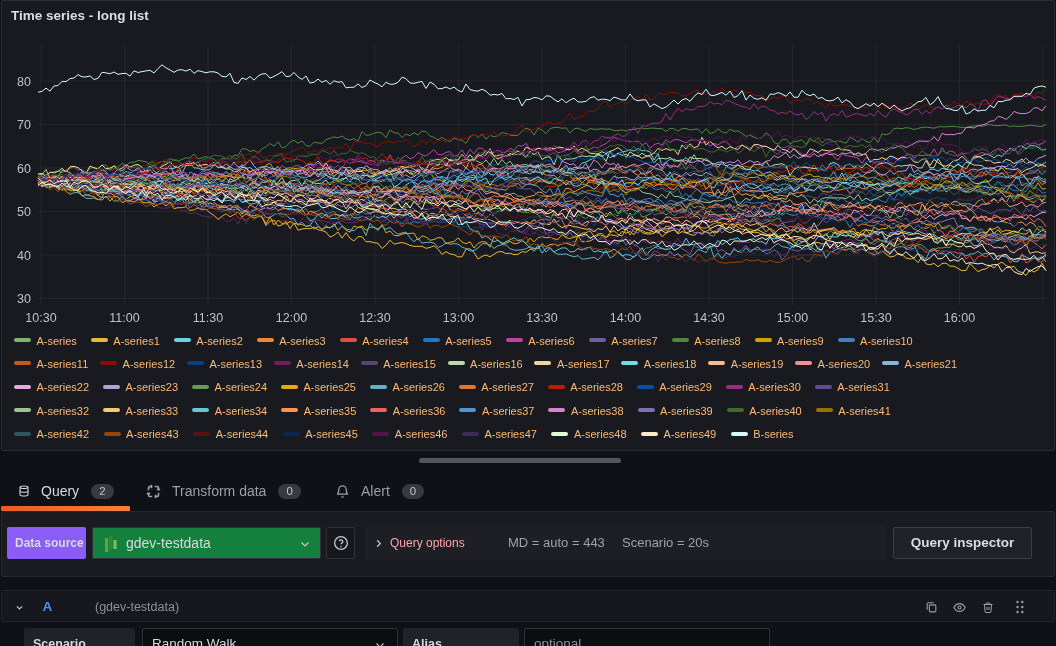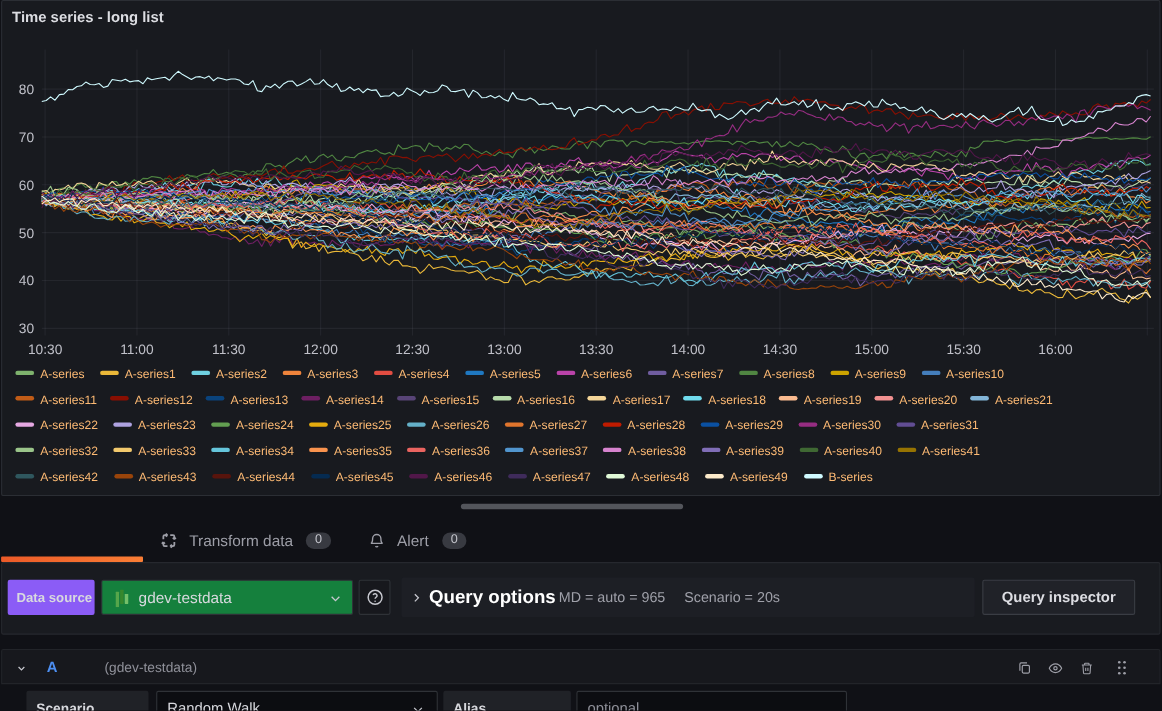--- a/index.html
+++ b/index.html
@@ -23,21 +23,21 @@
 .tab.active{color:#d8d9de}
 .tab .cnt{margin-left:12px;background:#383a41;color:#c3c4cb;font-size:11.5px;font-weight:400;border-radius:9px;padding:1px 8px 2px}
 .tab svg{margin-right:11px}
 .underline{position:absolute;left:1px;top:506px;width:129px;height:5px;border-radius:1px;background:linear-gradient(90deg,#ec5a28,#fa7e35)}
 .card1{position:absolute;left:1px;top:511px;width:1054px;height:66px;background:#191b20;border:1px solid #26282e;border-radius:2px}
 .dslabel{position:absolute;left:7px;top:527px;width:79px;height:32px;background:#8b5cf6;border-radius:2px;color:#d8d9de;font-size:12px;font-weight:700;line-height:32px;padding-left:8px;white-space:nowrap}
 .dsdrop{position:absolute;left:92px;top:527px;width:229px;height:32px;background:#15803d;border:1px solid #2f3237;border-radius:2px;color:#d8d9de;font-size:14px;line-height:30px}
 .dsdrop .txt{position:absolute;left:33px;top:0}
 .helpbtn{position:absolute;left:326px;top:527px;width:29px;height:32px;background:#17181d;border:1px solid #2f3237;border-radius:2px}
 .qoptbar{position:absolute;left:365px;top:525px;width:521px;height:36px;background:#1d1f25;border-radius:2px}
-.qopt{position:absolute;left:25px;top:0;line-height:36px;color:#ffffff;font-size:17px;font-weight:700}
+.qopt{position:absolute;left:25px;top:0;line-height:36px;color:#fca5a5;font-size:12px;font-weight:400}
 .qoptmeta{position:absolute;top:0;line-height:36px;color:#9fa0a9;font-size:13px}
 .qinsp{position:absolute;left:893px;top:527px;width:139px;height:32px;background:#202228;border:1px solid #3a3d44;border-radius:2px;color:#dcdde2;font-size:13.5px;font-weight:700;text-align:center;line-height:30px}
 .qrow{position:absolute;left:1px;top:590px;width:1054px;height:32px;background:#17181d;border:1px solid #222429;border-radius:2px 2px 0 0}
 .qa{position:absolute;left:40.5px;top:0;line-height:32px;color:#4d8ff2;font-size:13.5px;font-weight:700}
 .qds{position:absolute;left:93px;top:0;line-height:32px;color:#8f9099;font-size:12.5px;}
 .qicons{position:absolute;right:30px;top:0;height:32px;display:flex;align-items:center}
 .flabel{position:absolute;background:#202227;color:#d8d9de;font-size:12.5px;font-weight:700;line-height:32px;height:32px;top:628px;border-radius:2px;padding-left:9px;white-space:nowrap}
 .fsel{position:absolute;top:628px;height:32px;background:#0c0d11;border:1px solid #2f3237;border-radius:2px;color:#d8d9de;font-size:13.5px;line-height:30px;padding-left:9px}
 </style></head><body>
 <div class="panel">
@@ -143,20 +143,25 @@
  <div class="legend">
       <div class="lrow"><span class="li"><i style="background:#7EB26D"></i>A-series</span><span class="li"><i style="background:#EAB839"></i>A-series1</span><span class="li"><i style="background:#6ED0E0"></i>A-series2</span><span class="li"><i style="background:#EF843C"></i>A-series3</span><span class="li"><i style="background:#E24D42"></i>A-series4</span><span class="li"><i style="background:#1F78C1"></i>A-series5</span><span class="li"><i style="background:#BA43A9"></i>A-series6</span><span class="li"><i style="background:#705DA0"></i>A-series7</span><span class="li"><i style="background:#508642"></i>A-series8</span><span class="li"><i style="background:#CCA300"></i>A-series9</span><span class="li"><i style="background:#447EBC"></i>A-series10</span></div>
       <div class="lrow"><span class="li"><i style="background:#C15C17"></i>A-series11</span><span class="li"><i style="background:#890F02"></i>A-series12</span><span class="li"><i style="background:#0A437C"></i>A-series13</span><span class="li"><i style="background:#6D1F62"></i>A-series14</span><span class="li"><i style="background:#584477"></i>A-series15</span><span class="li"><i style="background:#B7DBAB"></i>A-series16</span><span class="li"><i style="background:#F4D598"></i>A-series17</span><span class="li"><i style="background:#70DBED"></i>A-series18</span><span class="li"><i style="background:#F9BA8F"></i>A-series19</span><span class="li"><i style="background:#F29191"></i>A-series20</span><span class="li"><i style="background:#82B5D8"></i>A-series21</span></div>
       <div class="lrow"><span class="li"><i style="background:#E5A8E2"></i>A-series22</span><span class="li"><i style="background:#AEA2E0"></i>A-series23</span><span class="li"><i style="background:#629E51"></i>A-series24</span><span class="li"><i style="background:#E5AC0E"></i>A-series25</span><span class="li"><i style="background:#64B0C8"></i>A-series26</span><span class="li"><i style="background:#E0752D"></i>A-series27</span><span class="li"><i style="background:#BF1B00"></i>A-series28</span><span class="li"><i style="background:#0A50A1"></i>A-series29</span><span class="li"><i style="background:#962D82"></i>A-series30</span><span class="li"><i style="background:#614D93"></i>A-series31</span></div>
       <div class="lrow"><span class="li"><i style="background:#9AC48A"></i>A-series32</span><span class="li"><i style="background:#F2C96D"></i>A-series33</span><span class="li"><i style="background:#65C5DB"></i>A-series34</span><span class="li"><i style="background:#F9934E"></i>A-series35</span><span class="li"><i style="background:#EA6460"></i>A-series36</span><span class="li"><i style="background:#5195CE"></i>A-series37</span><span class="li"><i style="background:#D683CE"></i>A-series38</span><span class="li"><i style="background:#806EB7"></i>A-series39</span><span class="li"><i style="background:#3F6833"></i>A-series40</span><span class="li"><i style="background:#967302"></i>A-series41</span></div>
       <div class="lrow"><span class="li"><i style="background:#2F575E"></i>A-series42</span><span class="li"><i style="background:#99440A"></i>A-series43</span><span class="li"><i style="background:#58140C"></i>A-series44</span><span class="li"><i style="background:#052B51"></i>A-series45</span><span class="li"><i style="background:#511749"></i>A-series46</span><span class="li"><i style="background:#3F2B5B"></i>A-series47</span><span class="li"><i style="background:#E0F9D7"></i>A-series48</span><span class="li"><i style="background:#FCEACA"></i>A-series49</span><span class="li"><i style="background:#CFFAFF"></i>B-series</span></div>
     </div>
 </div>
 <div class="thumb"></div>
 <div class="tabs">
+ <div class="tab active" style="left:18px"><svg width="12" height="14" viewBox="0 0 24 24" fill="none" stroke="#d8d9de" stroke-width="2.1">
+        <ellipse cx="12" cy="4.6" rx="8" ry="2.5"></ellipse>
+        <path d="M4 4.6v14.8c0 1.38 3.58 2.5 8 2.5s8-1.12 8-2.5V4.6"></path>
+        <path d="M4 11.97c0 1.38 3.58 2.5 8 2.5s8-1.12 8-2.5"></path>
+      </svg>Query<span class="cnt">2</span></div>
  <div class="tab" style="left:146px"><svg width="15" height="15" viewBox="0 0 24 24" fill="none" stroke="#9d9ea7" stroke-width="2.6">
         <path d="M4 10V6a2 2 0 0 1 2-2h4M10 4L7.5 1.8M10 4L7.5 6.2"></path>
         <path d="M14 4h4a2 2 0 0 1 2 2v4M20 10l2.2-2.5M20 10l-2.2-2.5"></path>
         <path d="M20 14v4a2 2 0 0 1-2 2h-4M14 20l2.5 2.2M14 20l2.5-2.2"></path>
         <path d="M10 20H6a2 2 0 0 1-2-2v-4M4 14l-2.2 2.5M4 14l2.2 2.5"></path>
       </svg>Transform data<span class="cnt">0</span></div>
  <div class="tab" style="left:335px"><svg width="15" height="15" viewBox="0 0 24 24" fill="none" stroke="#9d9ea7" stroke-width="2">
         <path d="M18 9A6 6 0 0 0 6 9c0 6-2.5 7-2.5 7h17S18 15 18 9"></path>
         <path d="M10.2 20a2 2 0 0 0 3.6 0"></path>
       </svg>Alert<span class="cnt">0</span></div>
@@ -180,21 +185,21 @@
       <circle cx="12" cy="12" r="9.5"></circle>
       <path d="M9.3 9a2.8 2.8 0 0 1 5.4 1c0 1.8-2.7 2.2-2.7 4"></path>
       <circle cx="12" cy="17.3" r="1.1" fill="#c6c7ce" stroke="none"></circle>
     </svg>
   </div>
 <div class="qoptbar">
  <svg style="position:absolute;left:8px;top:13px" width="11" height="11" viewBox="0 0 24 24" fill="none" stroke="#c6c7ce" stroke-width="2.6">
       <path d="M9 5l7 7-7 7"></path>
     </svg>
  <span class="qopt">Query options</span>
- <span class="qoptmeta" style="left:143px">MD = auto = 965</span>
+ <span class="qoptmeta" style="left:143px">MD = auto = 443</span>
  <span class="qoptmeta" style="left:257px">Scenario = 20s</span>
 </div>
 <div class="qinsp">Query inspector</div>
 <div class="qrow">
  <svg style="position:absolute;left:13px;top:12px" width="9" height="9" viewBox="0 0 24 24" fill="none" stroke="#c6c7ce" stroke-width="3">
       <path d="M5 9l7 7 7-7"></path>
     </svg>
  <span class="qa">A</span>
     <span class="qds">(gdev-testdata)</span>
  <div class="qicons">

